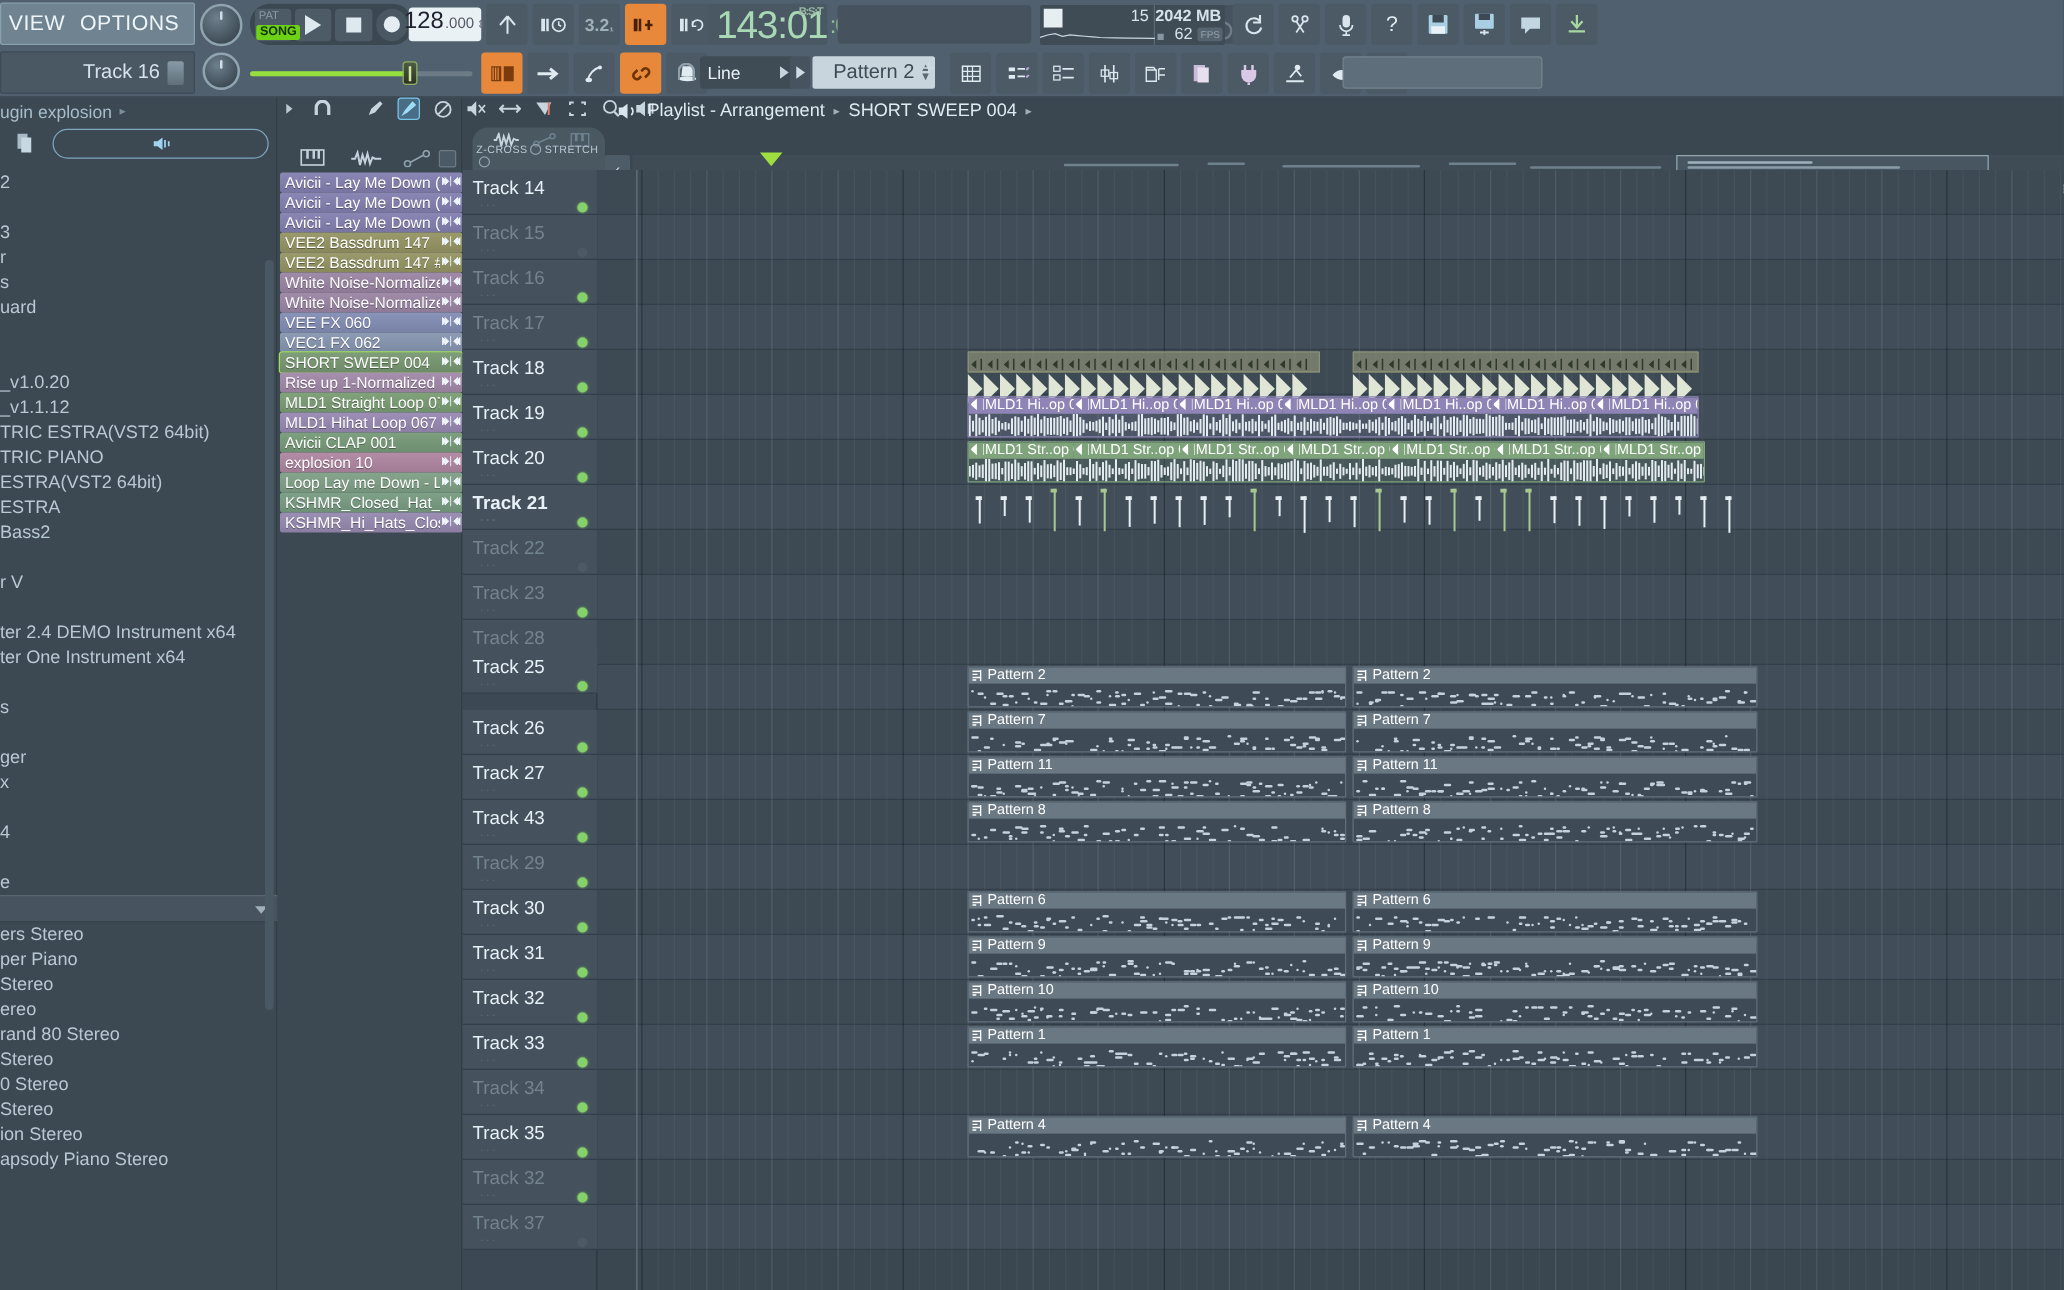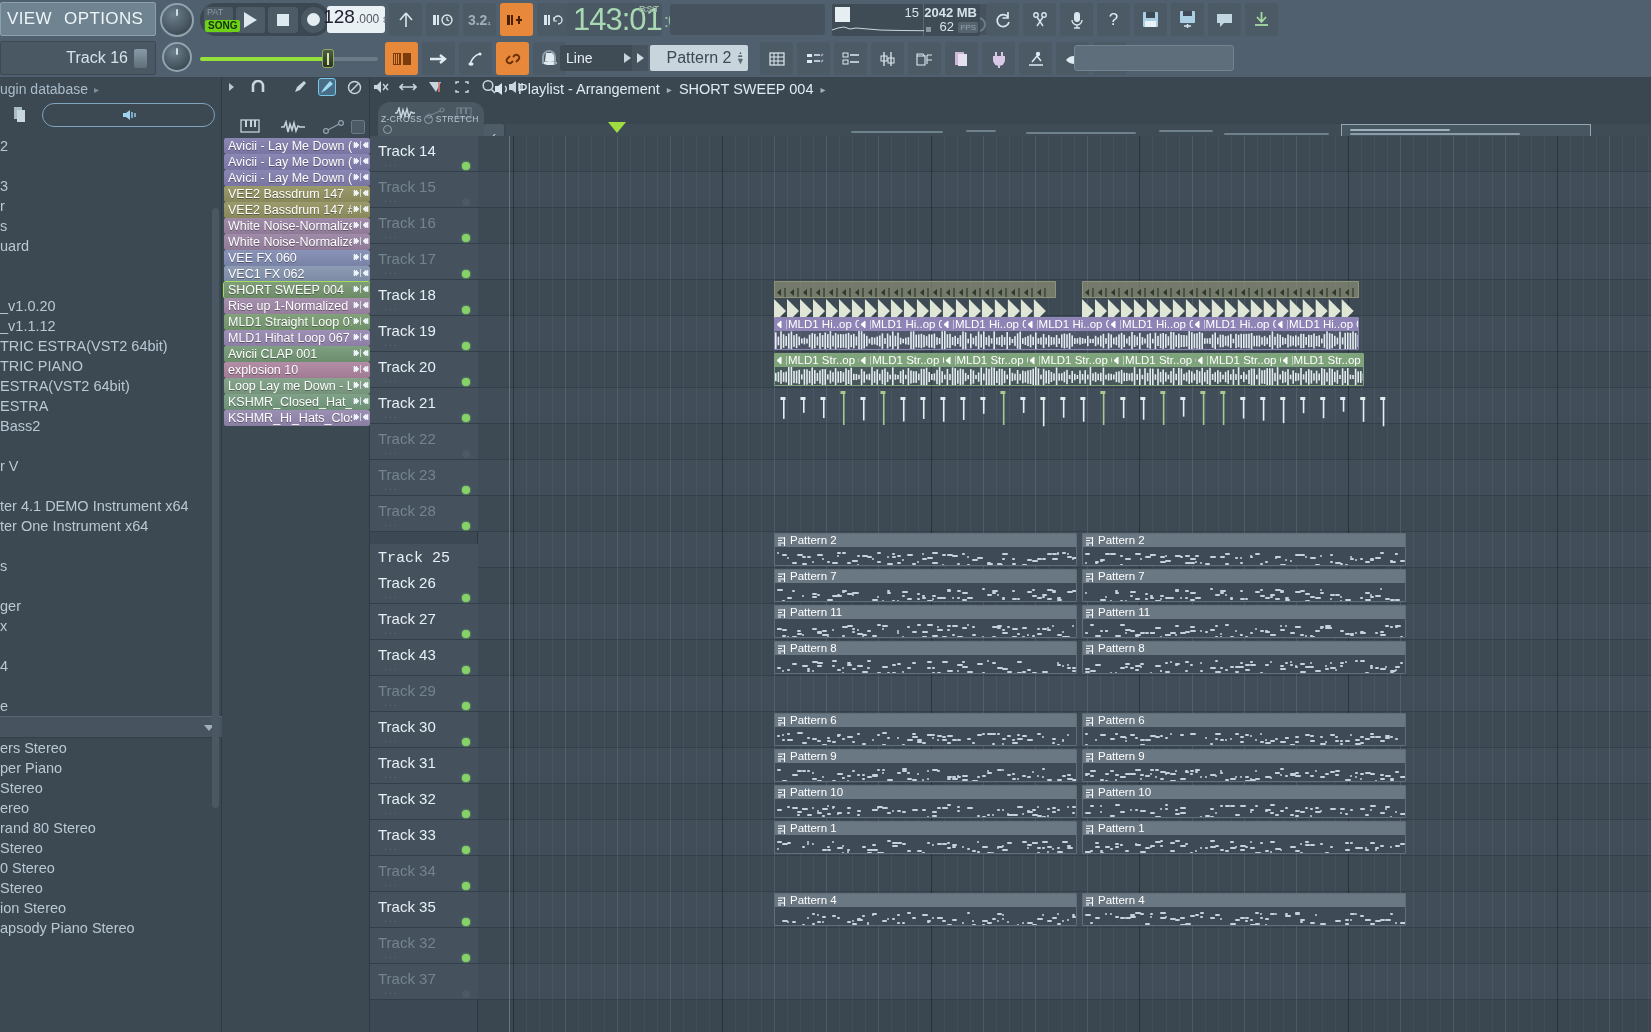--- a/index.html
+++ b/index.html
@@ -526,21 +526,21 @@
             <circle cx="15" cy="13" r="1.4" fill="#a8cfae"></circle>
           </svg>
       </div>
     </div>
 
     <div class="searchbar"></div>
   </div>
 
   <div class="browser">
     <div class="br-title">
-      <span>ugin database</span>
+      <span>ugin explosion</span>
       <span class="arr">▸</span>
     </div>
     <div class="br-tools">
       <div class="br-page">
         <svg width="16" height="18" viewBox="0 0 16 18">
             <rect x="2" y="1" width="8" height="12" fill="#a9bbc7"></rect>
             <rect x="5" y="4" width="8" height="12" fill="#c8d8e2"></rect>
           </svg>
       </div>
       <div class="br-search">
@@ -562,21 +562,21 @@
         <div class="br-item">_v1.0.20</div>
         <div class="br-item">_v1.1.12</div>
         <div class="br-item">TRIC ESTRA(VST2 64bit)</div>
         <div class="br-item">TRIC PIANO</div>
         <div class="br-item">ESTRA(VST2 64bit)</div>
         <div class="br-item">ESTRA</div>
         <div class="br-item">Bass2</div>
         <div class="br-item"></div>
         <div class="br-item">r V</div>
         <div class="br-item"></div>
-        <div class="br-item">ter 4.1 DEMO Instrument x64</div>
+        <div class="br-item">ter 2.4 DEMO Instrument x64</div>
         <div class="br-item">ter One Instrument x64</div>
         <div class="br-item"></div>
         <div class="br-item">s</div>
         <div class="br-item"></div>
         <div class="br-item">ger</div>
         <div class="br-item">x</div>
         <div class="br-item"></div>
         <div class="br-item">4</div>
         <div class="br-gap"></div>
         <div class="br-item">e</div>
@@ -938,41 +938,41 @@
           <div class="tk-h" style="top: 180px;">
             <div class="tk-name">Track 19</div>
             <div class="tk-dots">...</div>
             <div class="tk-led"></div>
           </div>
           <div class="tk-h" style="top: 216px;">
             <div class="tk-name">Track 20</div>
             <div class="tk-dots">...</div>
             <div class="tk-led"></div>
           </div>
-          <div class="tk-h" style="top: 252px;">
+          <div class="tk-h" style="top: 252px; font-weight: bold;">
             <div class="tk-name">Track 21</div>
             <div class="tk-dots">...</div>
             <div class="tk-led"></div>
           </div>
           <div class="tk-h" style="top: 288px;">
             <div class="tk-name dim">Track 22</div>
             <div class="tk-dots">...</div>
             <div class="tk-led off"></div>
           </div>
           <div class="tk-h" style="top: 324px;">
             <div class="tk-name dim">Track 23</div>
             <div class="tk-dots">...</div>
             <div class="tk-led"></div>
           </div>
           <div class="tk-h" style="top: 360px;">
             <div class="tk-name dim">Track 28</div>
             <div class="tk-dots">...</div>
             <div class="tk-led"></div>
           </div>
-          <div class="tk-h" style="top: 408px; font-family: Liberation Mono, monospace;">
+          <div class="tk-h" style="top: 383px;">
             <div class="tk-name">Track 25</div>
             <div class="tk-dots">...</div>
             <div class="tk-led"></div>
           </div>
           <div class="tk-h" style="top: 432px;">
             <div class="tk-name">Track 26</div>
             <div class="tk-dots">...</div>
             <div class="tk-led"></div>
           </div>
           <div class="tk-h" style="top: 468px;">

